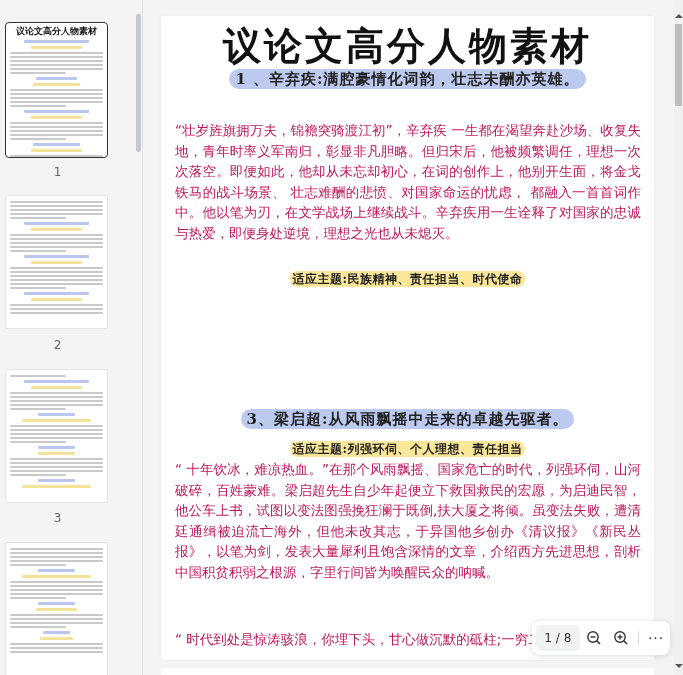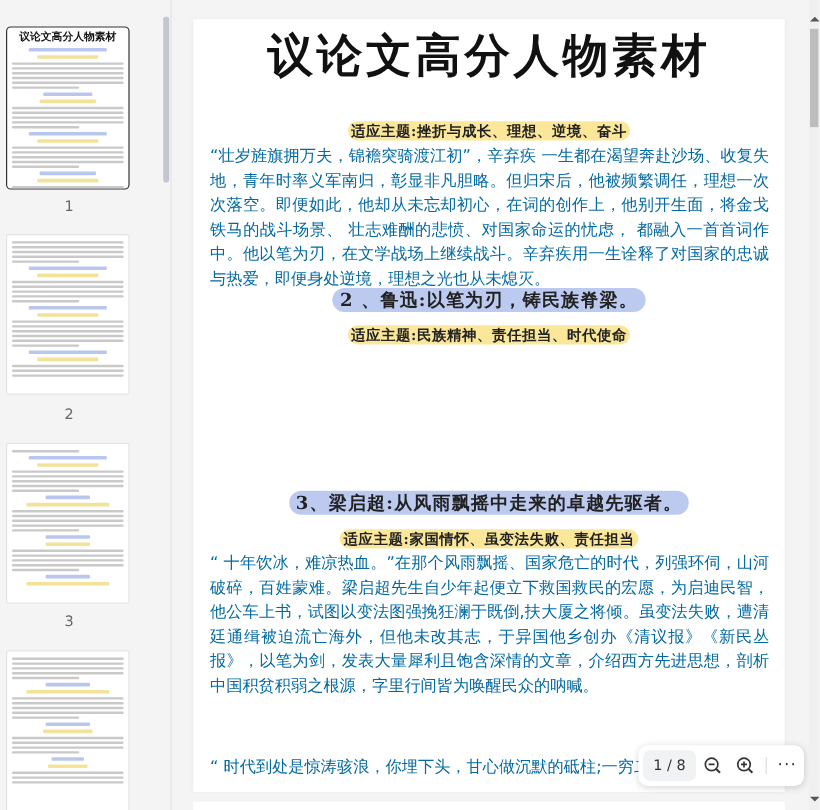--- a/index.html
+++ b/index.html
@@ -57,21 +57,21 @@
   }
   .theme { position:absolute; left:0; width:493px; text-align:center; }
   .theme span {
     display:inline-block; background:#fbe79a; border-radius:8px; padding:0 3px;
     font-family:"DejaVu Serif", serif; font-weight:bold; font-size:12px; line-height:16px; color:#222;
     letter-spacing:0.5px;
   }
   .para {
     position:absolute; left:14px; width:466px;
     font-family:"DejaVu Sans", sans-serif; font-size:13.5px; line-height:20.5px;
-    color:#0369a1; text-align:justify;
+    color:#be185d; text-align:justify;
   }
   .para p { margin:0; }
   
   .vscroll { position:absolute; left:674px; top:0; width:9px; height:675px; background:#f0f0f0; }
   .vscroll .up { position:absolute; left:1px; top:14px; width:0; height:0;
     border-left:4px solid transparent; border-right:4px solid transparent; border-bottom:4px solid #555; }
   .vscroll .thumbbar { position:absolute; left:1px; top:24px; width:7px; height:82px; background:#bdbdbd; }
   .vscroll .down { position:absolute; left:1px; top:664px; width:0; height:0;
     border-left:4px solid transparent; border-right:4px solid transparent; border-top:4px solid #555; }
   
@@ -202,30 +202,29 @@
       <div class="tline"></div>
       <div class="tline"></div>
   </div>
   <div class="sb-scroll"></div>
 </div>
 
 <div class="viewer">
   <div class="page">
     <div class="doc-title">议论文高分人物素材</div>
 
-    <div class="theme" style="top:82px;"><span>适应主题:挫折与成长、理想、逆境、奋斗</span></div>
+    <div class="hdr" style="top:53px;"><span>1 、辛弃疾:满腔豪情化词韵，壮志未酬亦英雄。</span></div>
     <div class="para" style="top:104px;">
         <p>“壮岁旌旗拥万夫，锦襜突骑渡江初”，辛弃疾 一生都在渴望奔赴沙场、收复失地，青年时率义军南归，彰显非凡胆略。但归宋后，他被频繁调任，理想一次次落空。即便如此，他却从未忘却初心，在词的创作上，他别开生面，将金戈铁马的战斗场景、 壮志难酬的悲愤、对国家命运的忧虑， 都融入一首首词作中。他以笔为刃，在文学战场上继续战斗。辛弃疾用一生诠释了对国家的忠诚与热爱，即便身处逆境，理想之光也从未熄灭。</p>
       </div>
 
-    <div class="hdr" style="top:224px;"><span>2 、鲁迅:以笔为刃，铸民族脊梁。</span></div>
     <div class="theme" style="top:252px;"><span>适应主题:民族精神、责任担当、时代使命</span></div>
 
     <div class="hdr" style="top:393px;"><span>3、梁启超:从风雨飘摇中走来的卓越先驱者。</span></div>
-    <div class="theme" style="top:422px;"><span>适应主题:家国情怀、虽变法失败、责任担当</span></div>
+    <div class="theme" style="top:422px;"><span>适应主题:列强环伺、个人理想、责任担当</span></div>
     <div class="para" style="top:443px;">
         <p>“ 十年饮冰，难凉热血。”在那个风雨飘摇、国家危亡的时代，列强环伺，山河破碎，百姓蒙难。梁启超先生自少年起便立下救国救民的宏愿，为启迪民智，他公车上书，试图以变法图强挽狂澜于既倒,扶大厦之将倾。虽变法失败，遭清廷通缉被迫流亡海外，但他未改其志，于异国他乡创办《清议报》《新民丛报》，以笔为剑，发表大量犀利且饱含深情的文章，介绍西方先进思想，剖析中国积贫积弱之根源，字里行间皆为唤醒民众的呐喊。</p>
       </div>
 
     <div class="para" style="top:613px;white-space:nowrap;overflow:hidden;">
         <p>“ 时代到处是惊涛骇浪，你埋下头，甘心做沉默的砥柱;一穷二</p>
       </div>
   </div>
   <div class="page2"></div>
 

